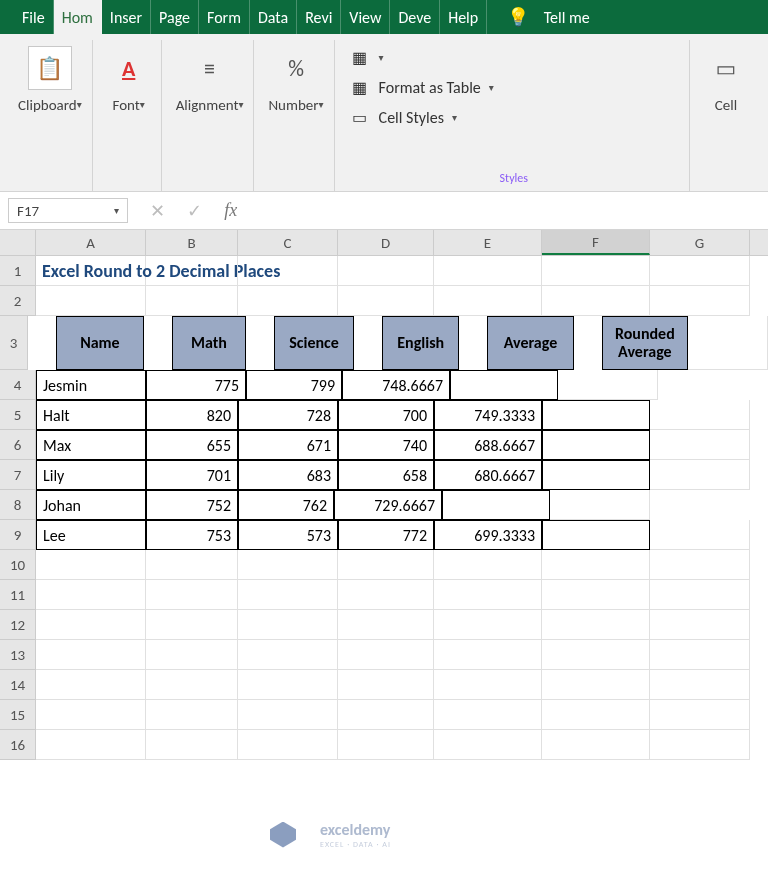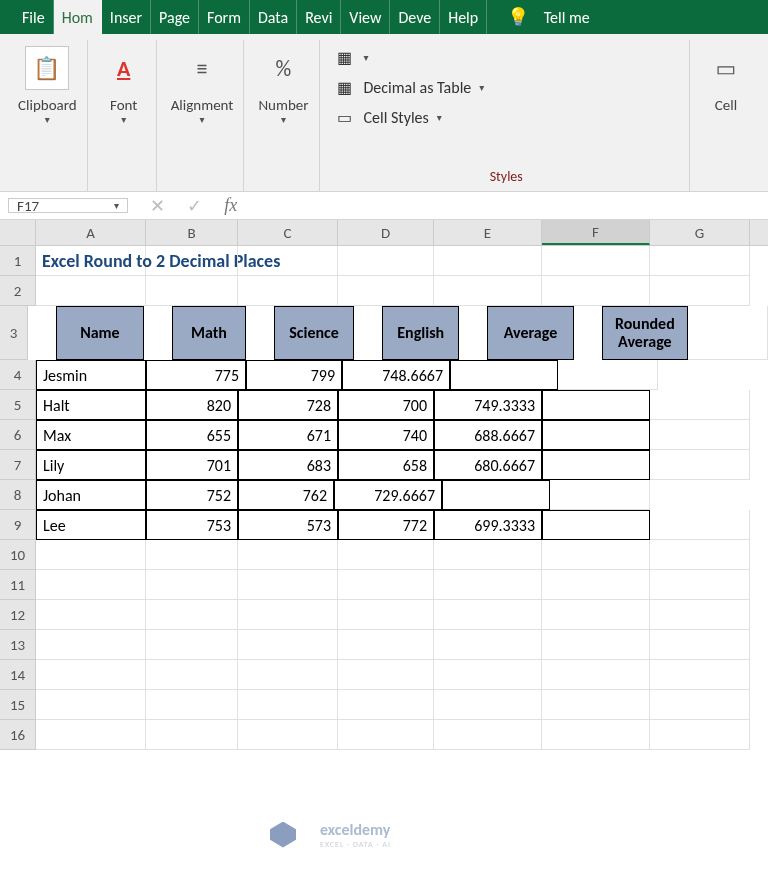--- a/index.html
+++ b/index.html
@@ -10,30 +10,30 @@
 .tab { display: flex; align-items: center; padding: 0 8px; border-right: 1px solid rgba(255,255,255,.25); cursor: pointer; }
 .tab.active { background: #f1f1f1; color: #2f7040; font-weight: 400; }
 .tellme-wrap { display: flex; align-items: center; margin-left: 20px; gap: 14px; }
 .bulb { font-size: 18px; }
 
 
 .ribbon { background: #f1f1f1; height: 158px; border-bottom: 1px solid #d4d4d4; display: flex; padding: 6px 10px 0 8px; gap: 4px; }
 .group { display: flex; flex-direction: column; align-items: center; border-right: 1px solid #d4d4d4; padding: 0 10px; }
 .group:last-child { border-right: none; }
 .group-body { flex: 1; display: flex; flex-direction: column; align-items: center; justify-content: flex-start; gap: 6px; padding-top: 6px; }
-.group-label { font-size: 14px; color: #7f1d1d; padding: 4px 0 6px; }
+.group-label { font-size: 12px; color: #8b5cf6; padding: 4px 0 6px; }
 .big-icon { width: 44px; height: 44px; border: 1px solid #c8c8c8; background: #fff; display: flex; align-items: center; justify-content: center; font-size: 22px; color: #555; }
-.under-label { font-size: 15px; color: #444; display: flex; flex-direction: column; align-items: center; line-height: 1.2; }
+.under-label { font-size: 15px; color: #444; display: flex; flex-direction: row; align-items: center; line-height: 1.2; }
 .caret { font-size: 10px; color: #555; }
 .styles-col { align-items: flex-start; gap: 8px; }
 .styles-item { display: flex; align-items: center; gap: 8px; font-size: 16px; color: #333; cursor: pointer; }
 .mini-icon { width: 22px; height: 22px; display: inline-flex; align-items: center; justify-content: center; font-size: 16px; }
 
 
-.fx-row { height: 28px; border-bottom: 1px solid #d4d4d4; display: flex; align-items: stretch; background: #fff; }
+.fx-row { height: 38px; border-bottom: 1px solid #d4d4d4; display: flex; align-items: stretch; background: #fff; }
 .namebox { width: 120px; border: 1px solid #ccc; margin: 6px 8px; padding: 2px 8px; font-size: 15px; display: flex; align-items: center; justify-content: space-between; color: #444; }
 .fx-btns { display: flex; align-items: center; gap: 22px; padding: 0 14px; color: #bdbdbd; font-size: 18px; }
 .fx-sym { font-style: italic; font-family: "Times New Roman", serif; color: #777; font-size: 18px; }
 .fx-input { flex: 1; border: none; outline: none; font-size: 15px; padding: 0 10px; }
 
 
 .sheet { position: relative; }
 .col-headers { display: flex; height: 26px; background: #e6e6e6; border-bottom: 1px solid #ccc; }
 .corner { width: 36px; border-right: 1px solid #ccc; background: #e6e6e6; }
 .ch { border-right: 1px solid #ccc; display: flex; align-items: center; justify-content: center; font-size: 15px; color: #555; background: #e6e6e6; }
@@ -126,21 +126,21 @@
   </div>
 
   <div class="group" style="flex:1">
     <div class="group-body styles-col" style="align-items:flex-start;width:100%;">
       <div class="styles-item">
         <span class="mini-icon">▦</span>
           <span class="caret">▾</span>
       </div>
       <div class="styles-item">
         <span class="mini-icon">▦</span>
-        <span>Decimal as Table</span>
+        <span>Format as Table</span>
           <span class="caret">▾</span>
       </div>
       <div class="styles-item">
         <span class="mini-icon">▭</span>
         <span>Cell Styles</span>
           <span class="caret">▾</span>
       </div>
     </div>
     <div class="group-label">Styles</div>
   </div>

